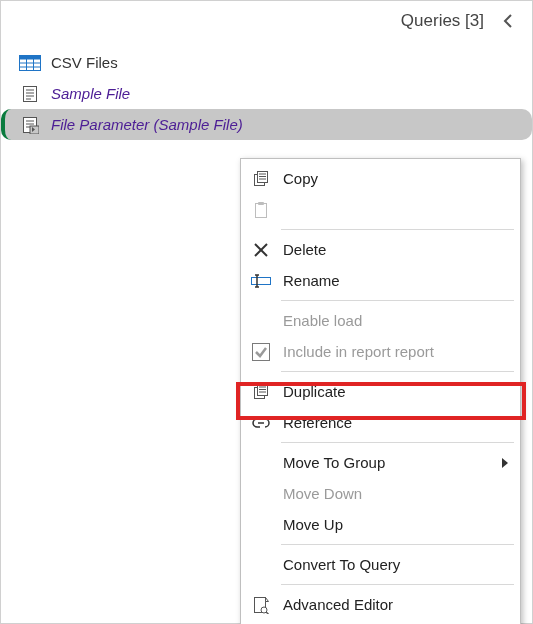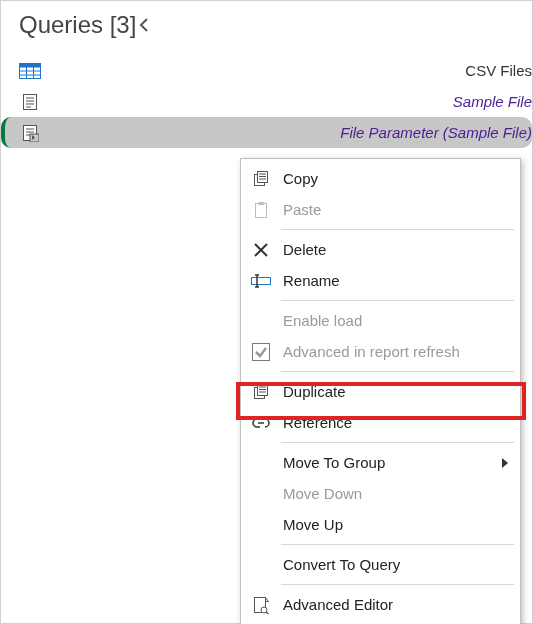--- a/index.html
+++ b/index.html
@@ -14,38 +14,39 @@
   }
   .panel {
     width: 533px; height: 624px;
     border: 1px solid #d0d0d0;
     position: relative;
     background: #fff;
   }
   .header {
     display: flex;
     align-items: center;
-    justify-content: flex-start;
+    justify-content: flex-end;
     padding: 10px 14px 16px 18px;
-    font-size: 24px;
+    font-size: 17px;
     color: #444;
+    gap: 16px;
   }
   .collapse-caret {
     width: 18px; height: 18px;
     display: inline-flex; align-items: center; justify-content: center;
     cursor: pointer;
   }
   .query-list { }
   .query-item {
     display: flex;
     align-items: center;
     height: 31px;
     padding-left: 18px;
+    gap: 10px;
     cursor: pointer;
-    justify-content: space-between;
   }
   .query-item .label { white-space: nowrap; overflow: hidden; text-overflow: ellipsis; }
   .query-item.italic .label { font-style: italic; color: #4c1d95; }
   .query-item.selected {
     background: #c7c7c7;
     border-left: 4px solid #0a7b3e;
     padding-left: 14px;
     border-radius: 10px;
   }
   .query-icon { width: 22px; height: 18px; flex: 0 0 22px; display:inline-flex; align-items:center; justify-content:center; }
@@ -175,21 +176,20 @@
       <span class="txt">Copy</span>
     </div>
 
     <div class="ctx-item disabled">
       <span class="icon-slot">
         <svg width="18" height="18" viewBox="0 0 18 18">
           <rect x="3.5" y="2.5" width="11" height="14" fill="#fff" stroke="#bdbdbd"></rect>
           <rect x="6" y="1" width="6" height="3" rx="1" fill="#bdbdbd"></rect>
         </svg>
       </span>
-      <span class="txt">Paste</span>
     </div>
 
     <div class="ctx-sep"></div>
 
     <div class="ctx-item">
       <span class="icon-slot">
         <svg width="16" height="16" viewBox="0 0 16 16">
           <line x1="2" y1="2" x2="14" y2="14" stroke="#333" stroke-width="2"></line>
           <line x1="14" y1="2" x2="2" y2="14" stroke="#333" stroke-width="2"></line>
         </svg>
@@ -217,21 +217,21 @@
     </div>
 
     <div class="ctx-item disabled">
       <span class="icon-slot">
         <span class="chk">
           <svg width="14" height="14" viewBox="0 0 14 14">
             <polyline points="2,7 6,11 12,3" fill="none" stroke="#9a9a9a" stroke-width="2.5"></polyline>
           </svg>
         </span>
       </span>
-      <span class="txt">Advanced in report refresh</span>
+      <span class="txt">Include in report report</span>
     </div>
 
     <div class="ctx-sep"></div>
 
     <div class="ctx-item">
       <span class="icon-slot">
         <svg width="18" height="18" viewBox="0 0 18 18">
           <rect x="2.5" y="4.5" width="10" height="11" fill="#fff" stroke="#555"></rect>
           <rect x="5.5" y="1.5" width="10" height="11" fill="#fff" stroke="#555"></rect>
           <line x1="7" y1="4" x2="14" y2="4" stroke="#555"></line>

